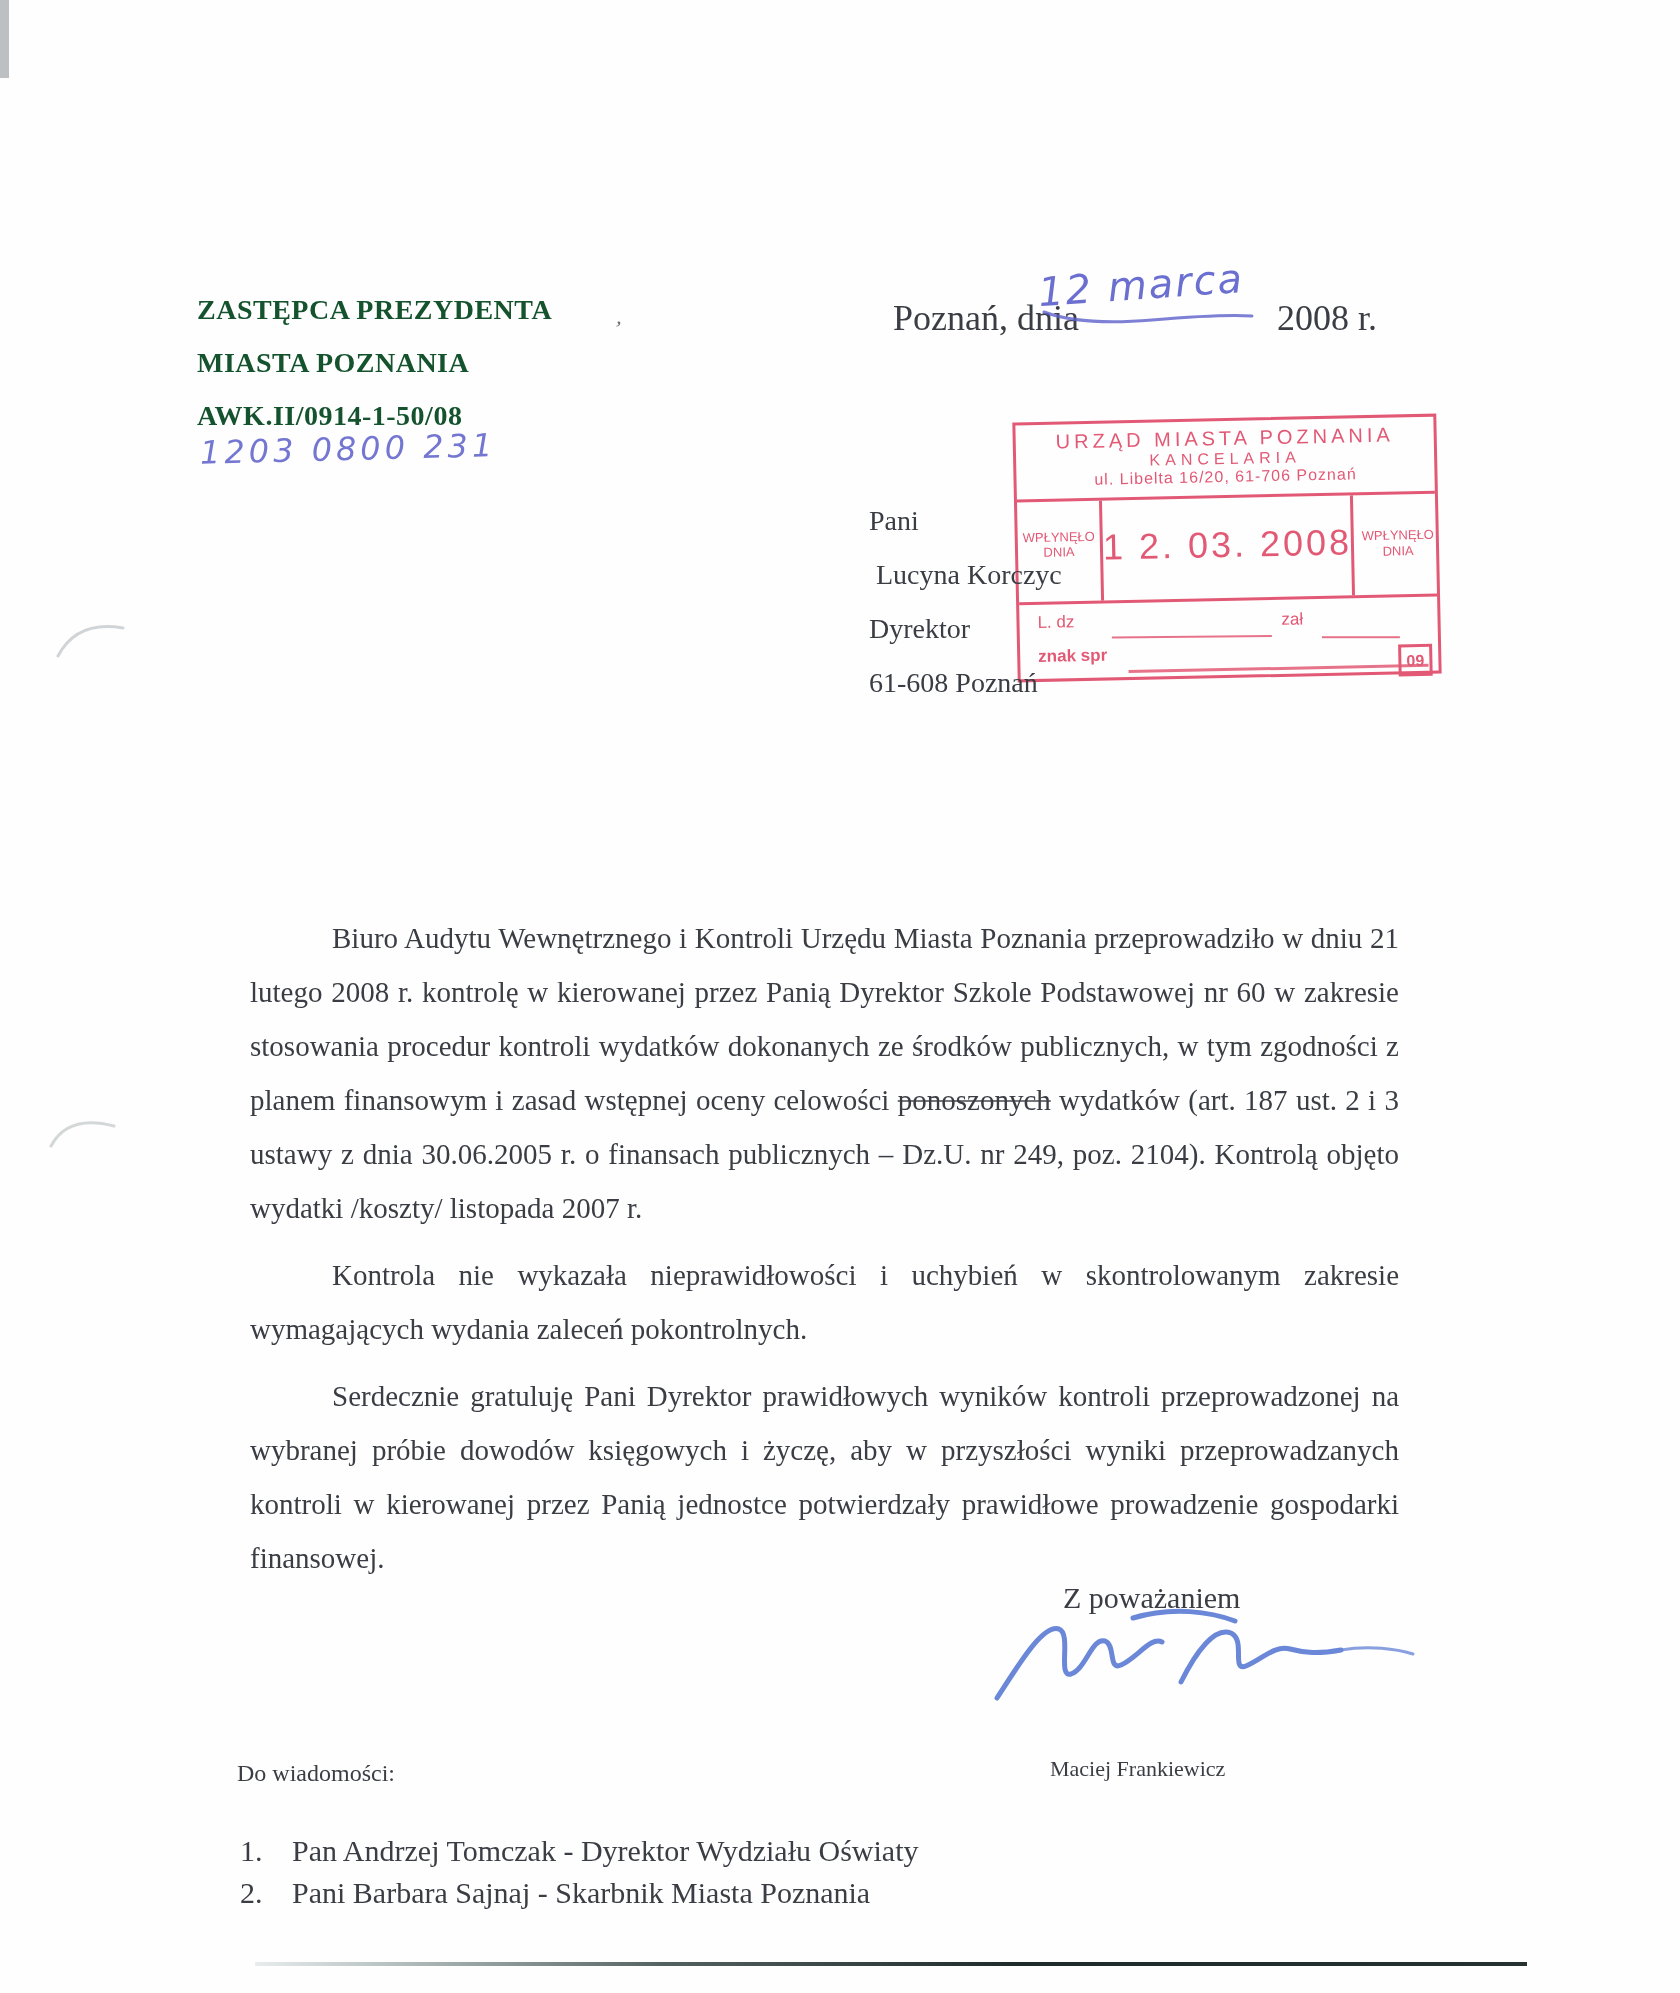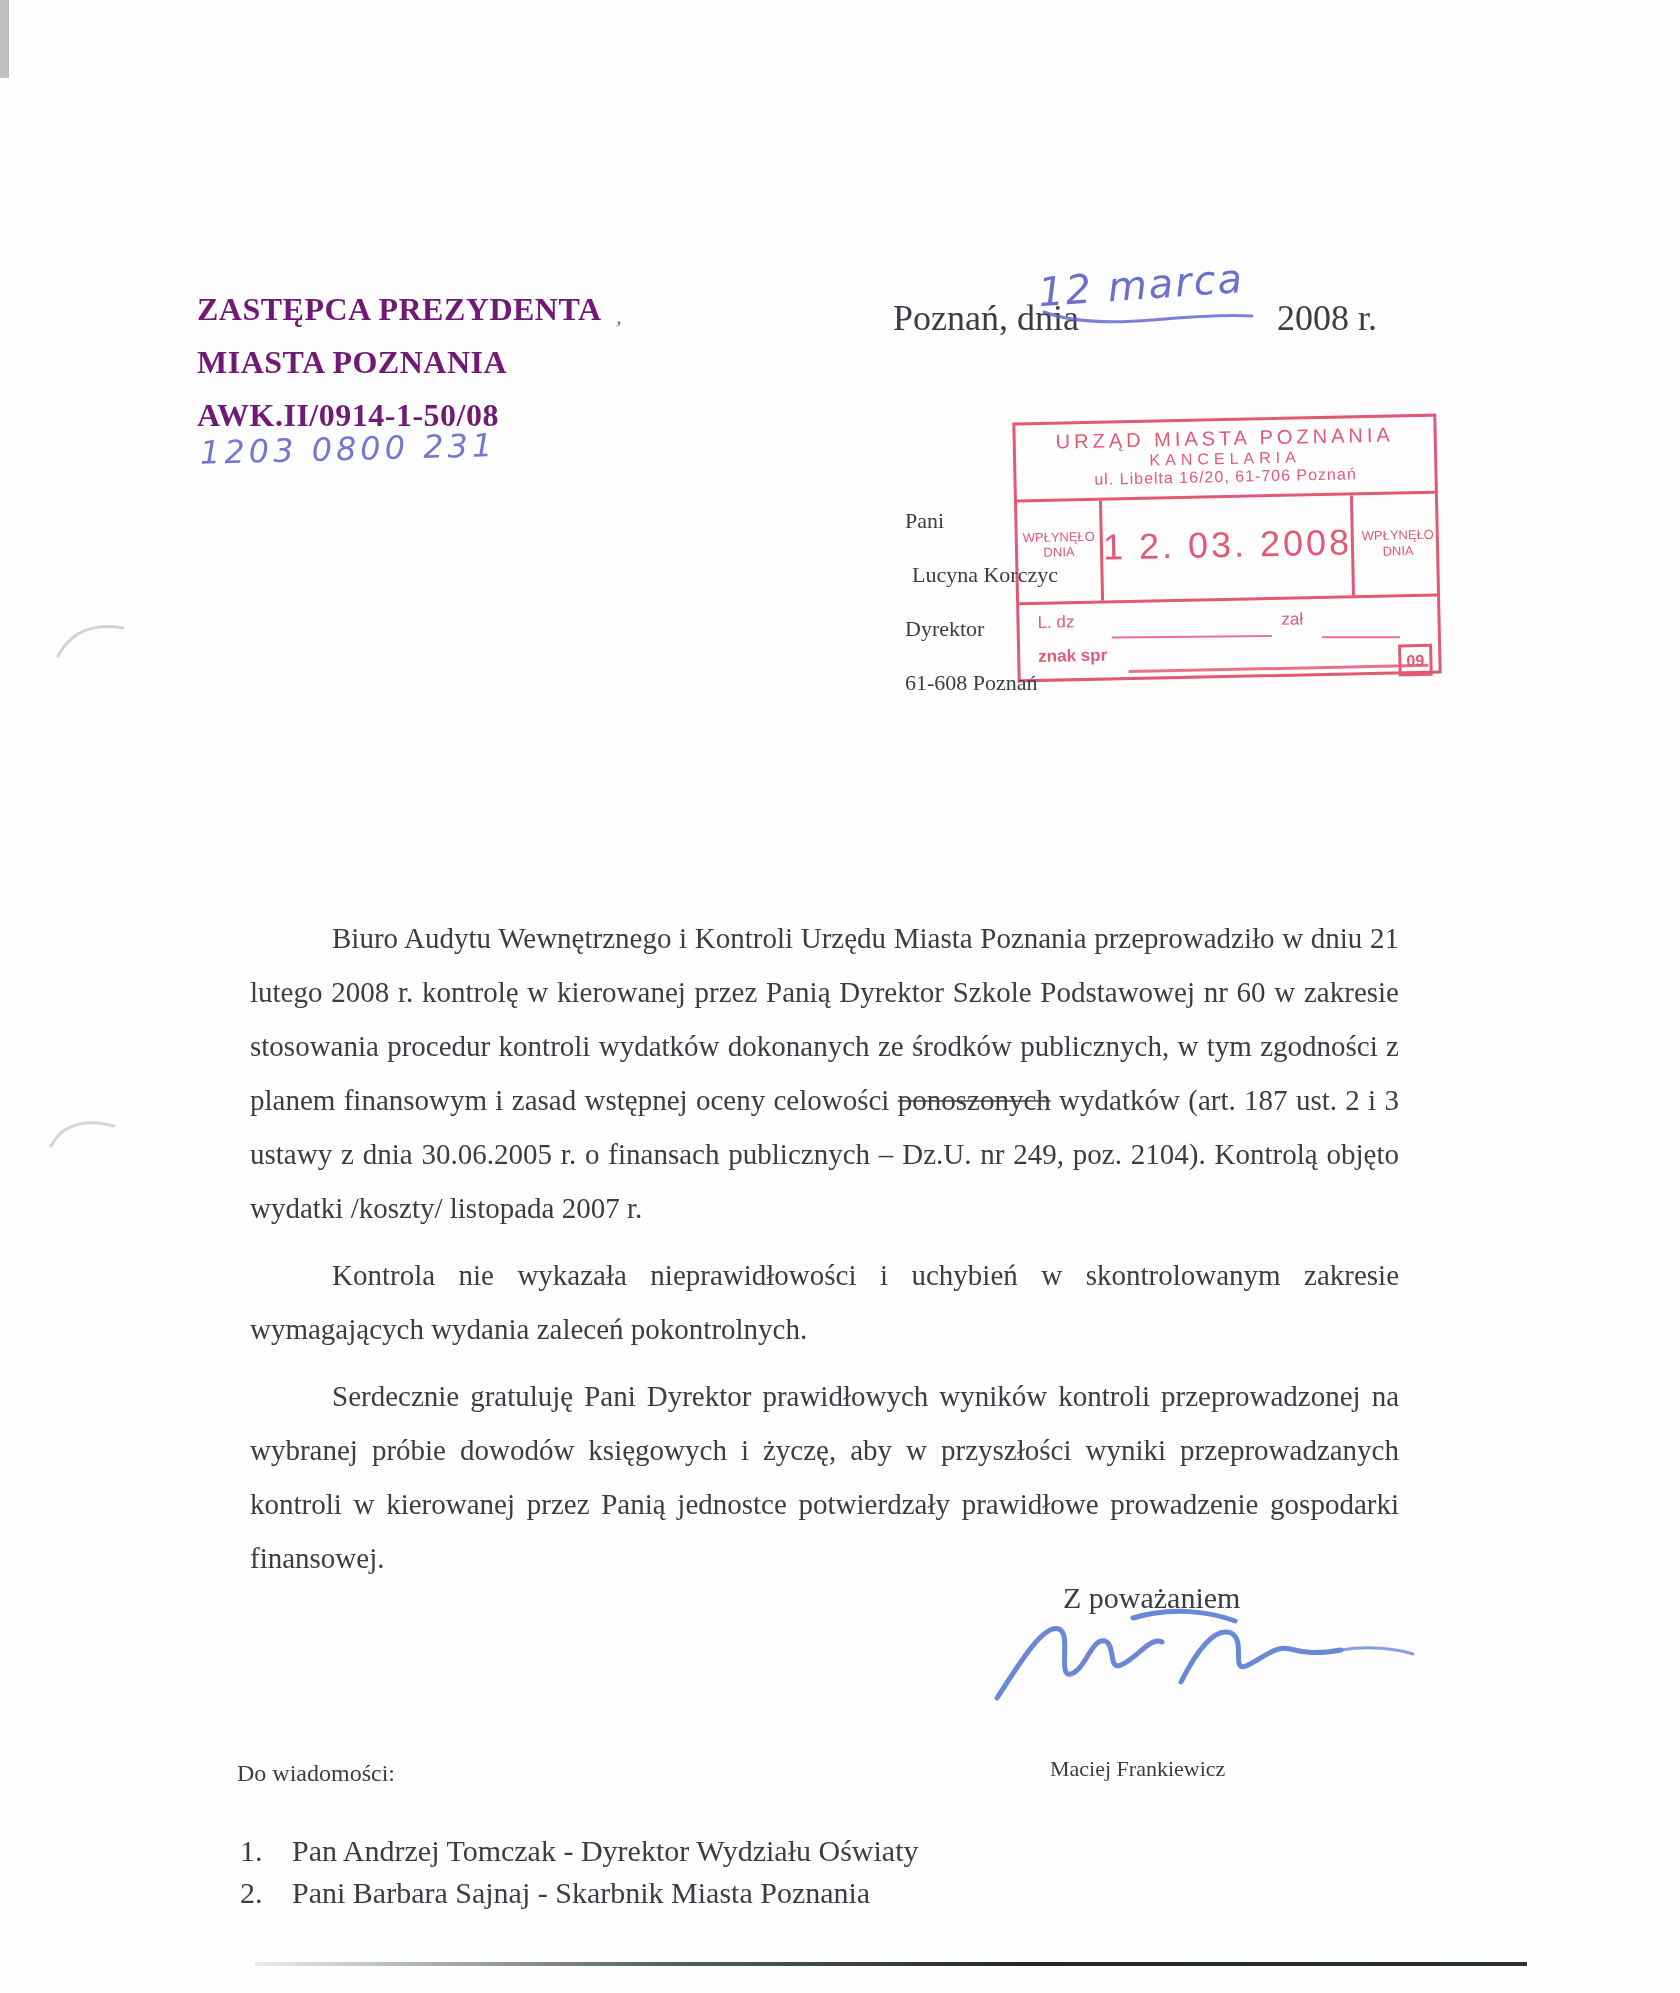--- a/index.html
+++ b/index.html
@@ -7,21 +7,21 @@
     position:relative; width:1680px; height:1993px; margin:0 auto;
     background:#fefefe; overflow:hidden;
     font-family:"Liberation Serif", serif; color:#3a3d44;
   }
   .abs { position:absolute; }
 
   
   .scan-edge { left:0; top:0; width:9px; height:78px; background:#878d8f; opacity:.55; }
 
   
-  .sender { left:197px; top:283px; font-weight:bold; font-size:32px; letter-spacing:.5px; color:#701a75; }
+  .sender { left:197px; top:283px; font-weight:bold; font-size:28px; letter-spacing:.5px; color:#14532d; }
   .sender div { height:53px; line-height:53px; white-space:nowrap; }
   .hand { font-family:"DejaVu Sans", sans-serif; font-style:italic; color:#5c60cb; }
   .sender-hand { left:200px; top:430px; font-size:32px; letter-spacing:4px; transform:rotate(-1.5deg); opacity:.85; white-space:nowrap; }
 
   .stray { left:614px; top:316px; font-size:22px; color:#6d7075; transform:rotate(12deg); }
 
   
   .dateline { left:893px; top:297px; font-size:36px; white-space:nowrap; }
   .dateline .gap { display:inline-block; width:198px; }
   .hand-date { left:1038px; top:262px; font-size:40px; transform:rotate(-4deg); letter-spacing:2px; opacity:.9; white-space:nowrap; }
@@ -43,21 +43,21 @@
   .stamp .cell-l { position:absolute; left:0; top:0; width:85px; height:100%; border-right:3px solid #e04c6a; text-align:center; font-size:13px; line-height:15px; padding-top:28px; }
   .stamp .cell-c { position:absolute; left:85px; top:0; width:248px; height:100%; text-align:center; }
   .stamp .cell-r { position:absolute; left:333px; top:0; width:91px; height:100%; border-left:3px solid #e04c6a; text-align:center; font-size:13px; line-height:16px; padding-top:33px; }
   .stamp .bigdate { margin-top:26px; font-size:36px; letter-spacing:3px; white-space:nowrap; font-family:"Liberation Sans", sans-serif; }
   .stamp .bottom { position:absolute; left:0; top:180px; width:100%; height:77px; font-size:17px; }
   .stamp .lbl { position:absolute; white-space:nowrap; }
   .stamp .rule { position:absolute; height:2px; background:#e04c6a; opacity:.85; }
   .stamp .numbox { position:absolute; left:378px; top:47px; width:34px; height:32px; border:3px solid #e04c6a; font-size:16px; font-weight:bold; text-align:center; line-height:27px; }
 
   
-  .recipient { left:905px; top:494px; font-size:22px; }
+  .recipient { left:869px; top:494px; font-size:28px; }
   .recipient div { height:54px; line-height:54px; white-space:nowrap; }
 
   
   .body { left:237px; top:898px; width:1175px; font-size:29px; line-height:54px; text-align:justify; }
   .body p { margin:13px; text-indent:82px; }
   .struck { text-decoration:line-through; text-decoration-thickness:2px; text-decoration-color:rgba(58,61,68,.7); }
 
   
   .pencil { opacity:.75; }
 

